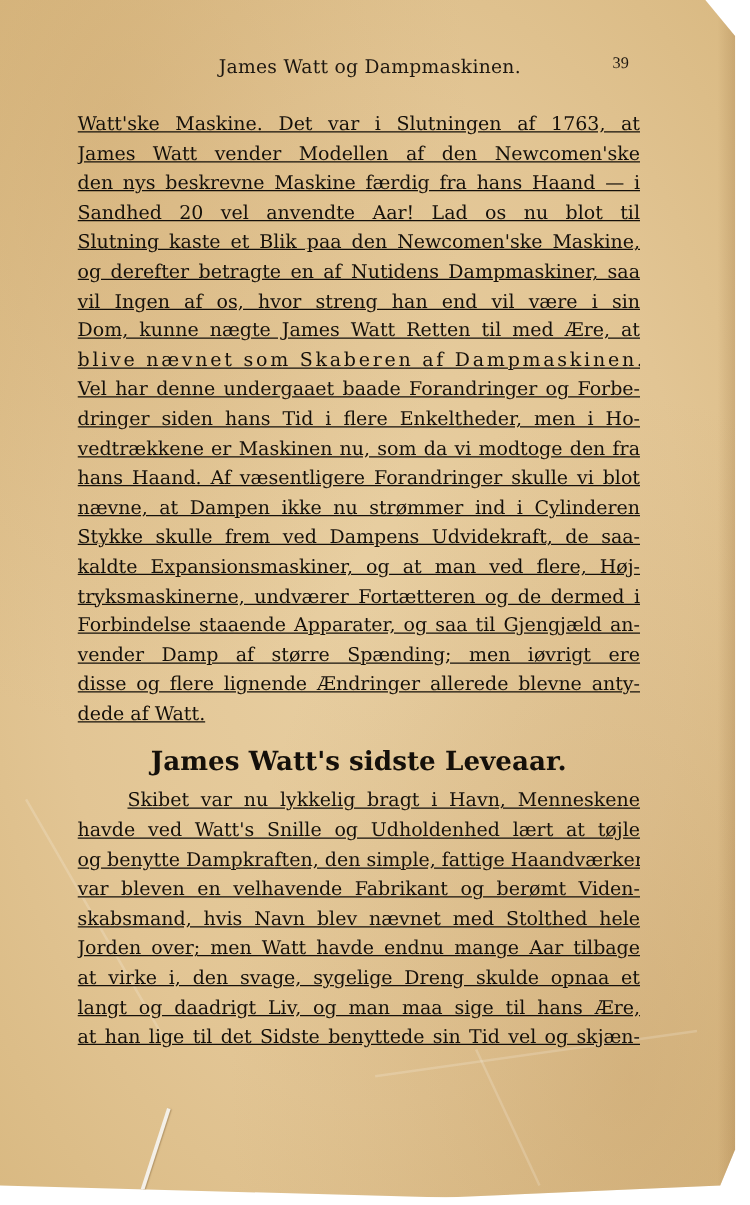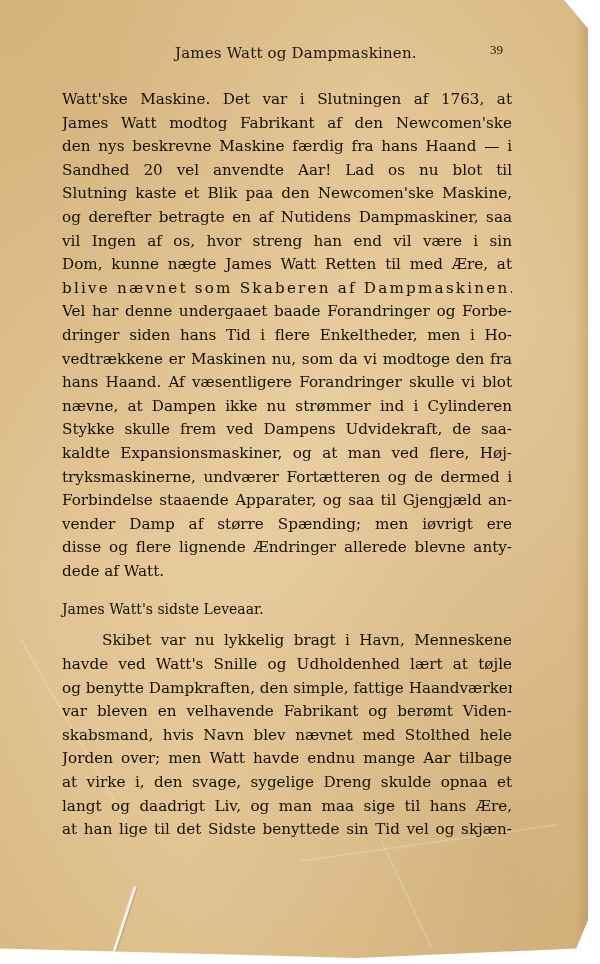--- a/index.html
+++ b/index.html
@@ -78,34 +78,35 @@
     font-size: 15.2px;
     color: #15100a;
   }
   .line {
     height: 23.6px;
     line-height: 23.6px;
     white-space: nowrap;
     text-align: justify;
     text-align-last: justify;
     overflow: hidden;
+    text-decoration: underline;
   }
   .line.last {
     text-align-last: left;
   }
   .line.spaced {
     letter-spacing: 2.2px;
   }
   .heading {
     height: 40px;
     line-height: 40px;
     margin-top: 6px;
-    text-align: left;
-    font-weight: normal;
-    font-size: 14px;
+    text-align: center;
+    font-weight: bold;
+    font-size: 21px;
   }
   .line.indent {
     padding-left: 40px;
   }
 </style>
 </head>
 <body>
 
 <div class="page">
   <div class="edge-shadow"></div>
@@ -115,21 +116,21 @@
   <div class="tear"></div>
 
   <div class="running-head">
     <span class="running-title">James Watt og Dampmaskinen.</span>
     <span class="page-number">39</span>
   </div>
 
   <div class="body-text">
     <div>
       <div class="line">Watt'ske Maskine. Det var i Slutningen af 1763, at</div>
-      <div class="line">James Watt modtog Fabrikant af den Newcomen'ske</div>
+      <div class="line">James Watt vender Modellen af den Newcomen'ske</div>
       <div class="line">den nys beskrevne Maskine færdig fra hans Haand — i</div>
       <div class="line">Sandhed 20 vel anvendte Aar! Lad os nu blot til</div>
       <div class="line">Slutning kaste et Blik paa den Newcomen'ske Maskine,</div>
       <div class="line">og derefter betragte en af Nutidens Dampmaskiner, saa</div>
       <div class="line">vil Ingen af os, hvor streng han end vil være i sin</div>
       <div class="line">Dom, kunne nægte James Watt Retten til med Ære, at</div>
       <div class="line spaced">blive nævnet som Skaberen af Dampmaskinen.</div>
       <div class="line">Vel har denne undergaaet baade Forandringer og Forbe-</div>
       <div class="line">dringer siden hans Tid i flere Enkeltheder, men i Ho-</div>
       <div class="line">vedtrækkene er Maskinen nu, som da vi modtoge den fra</div>

